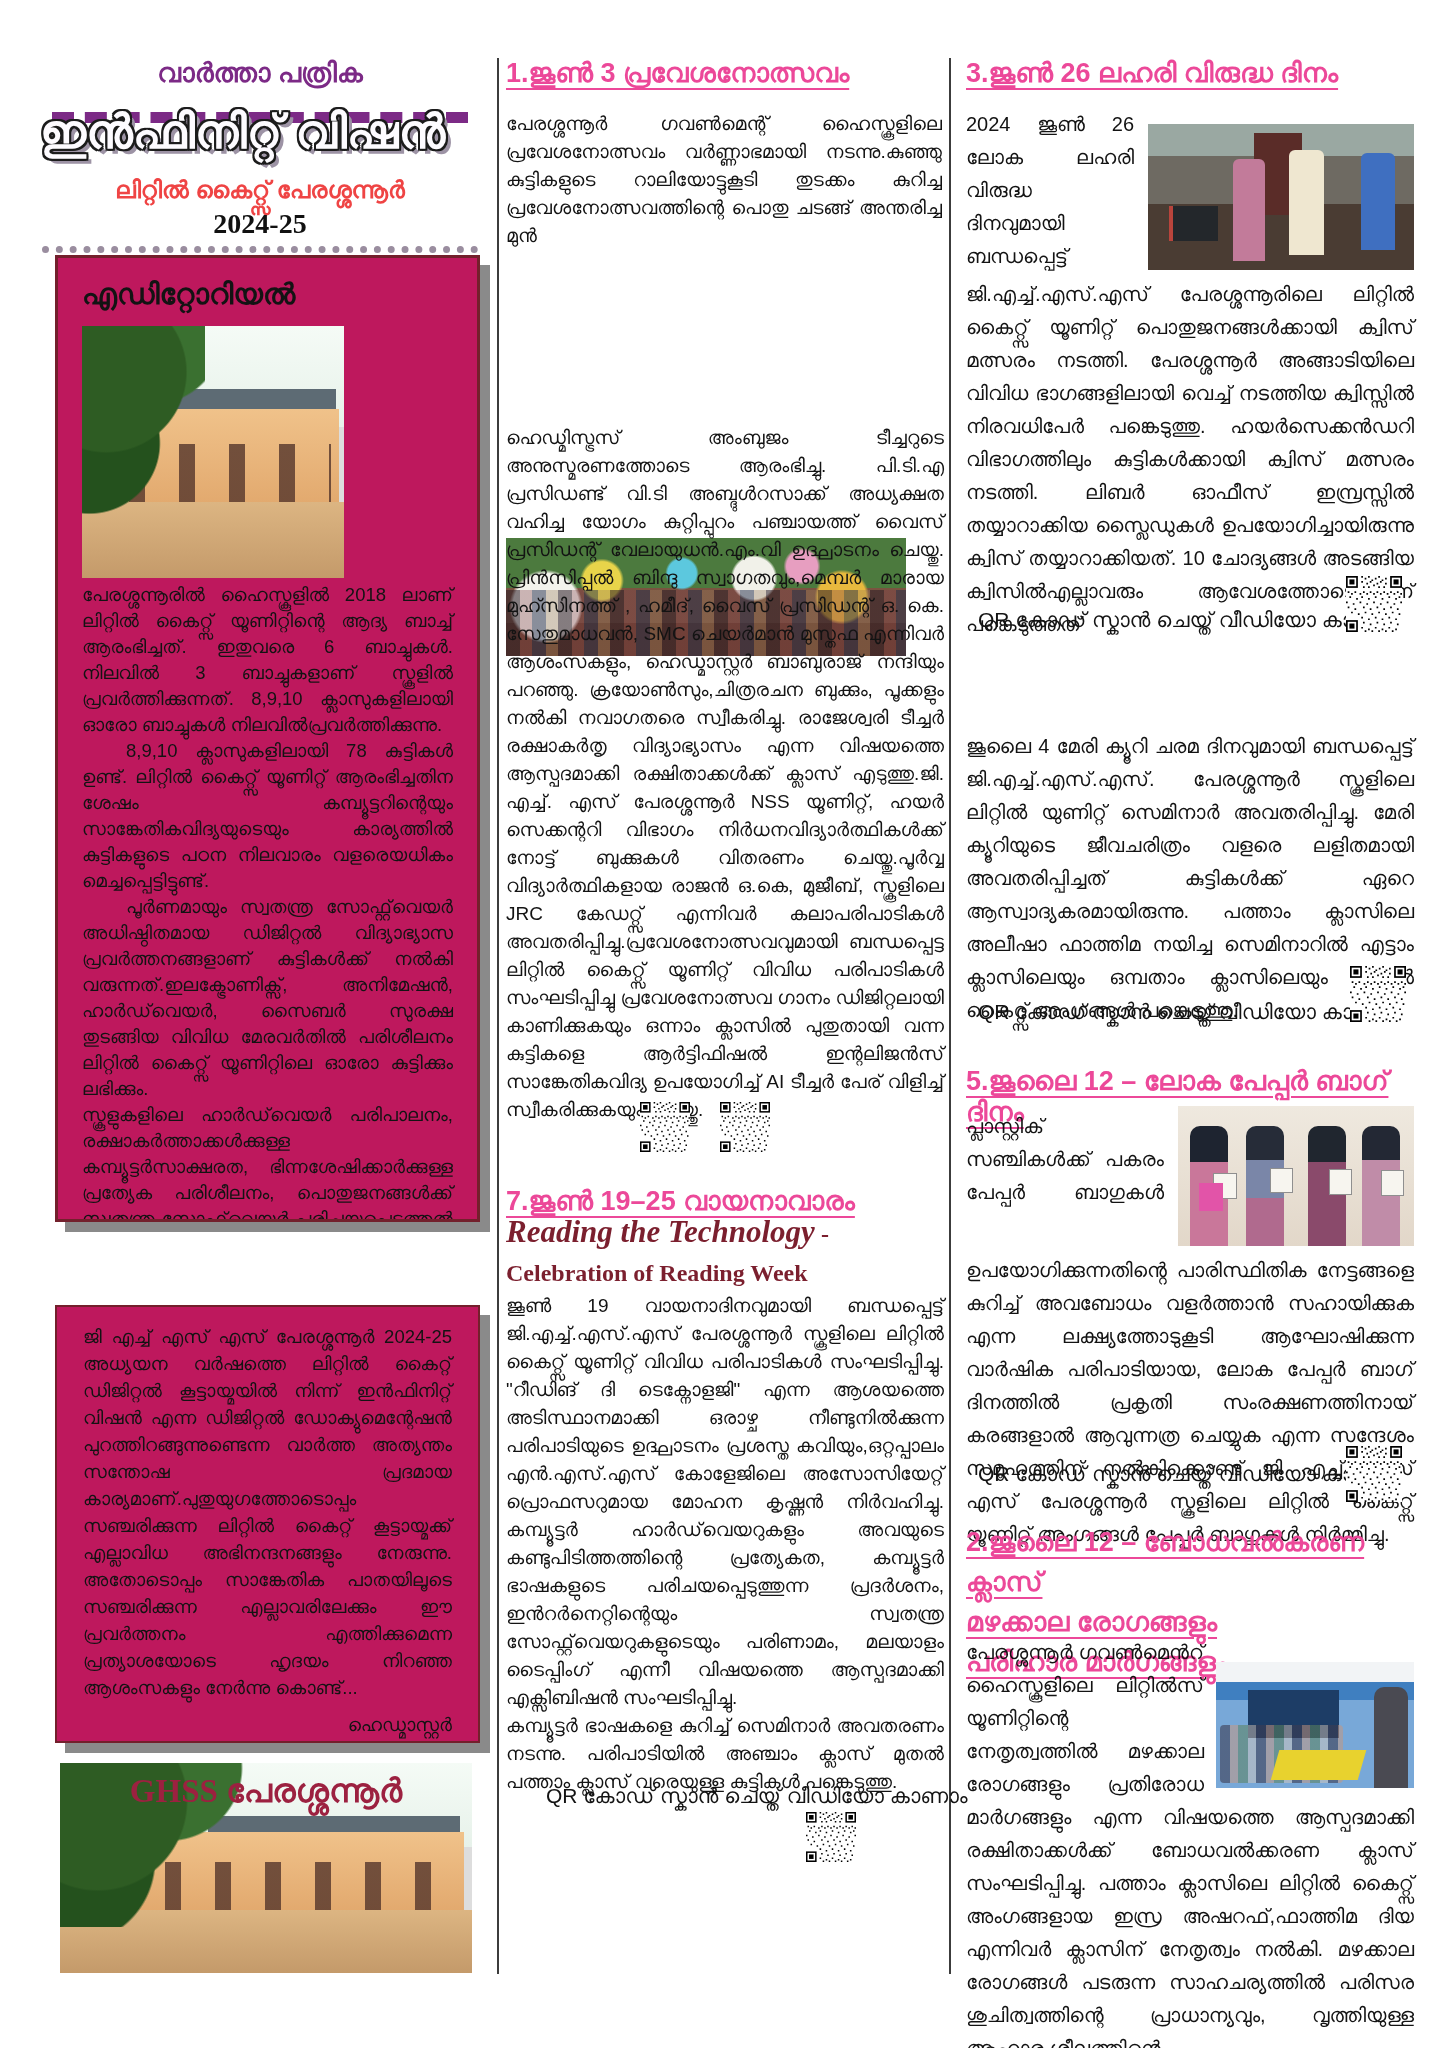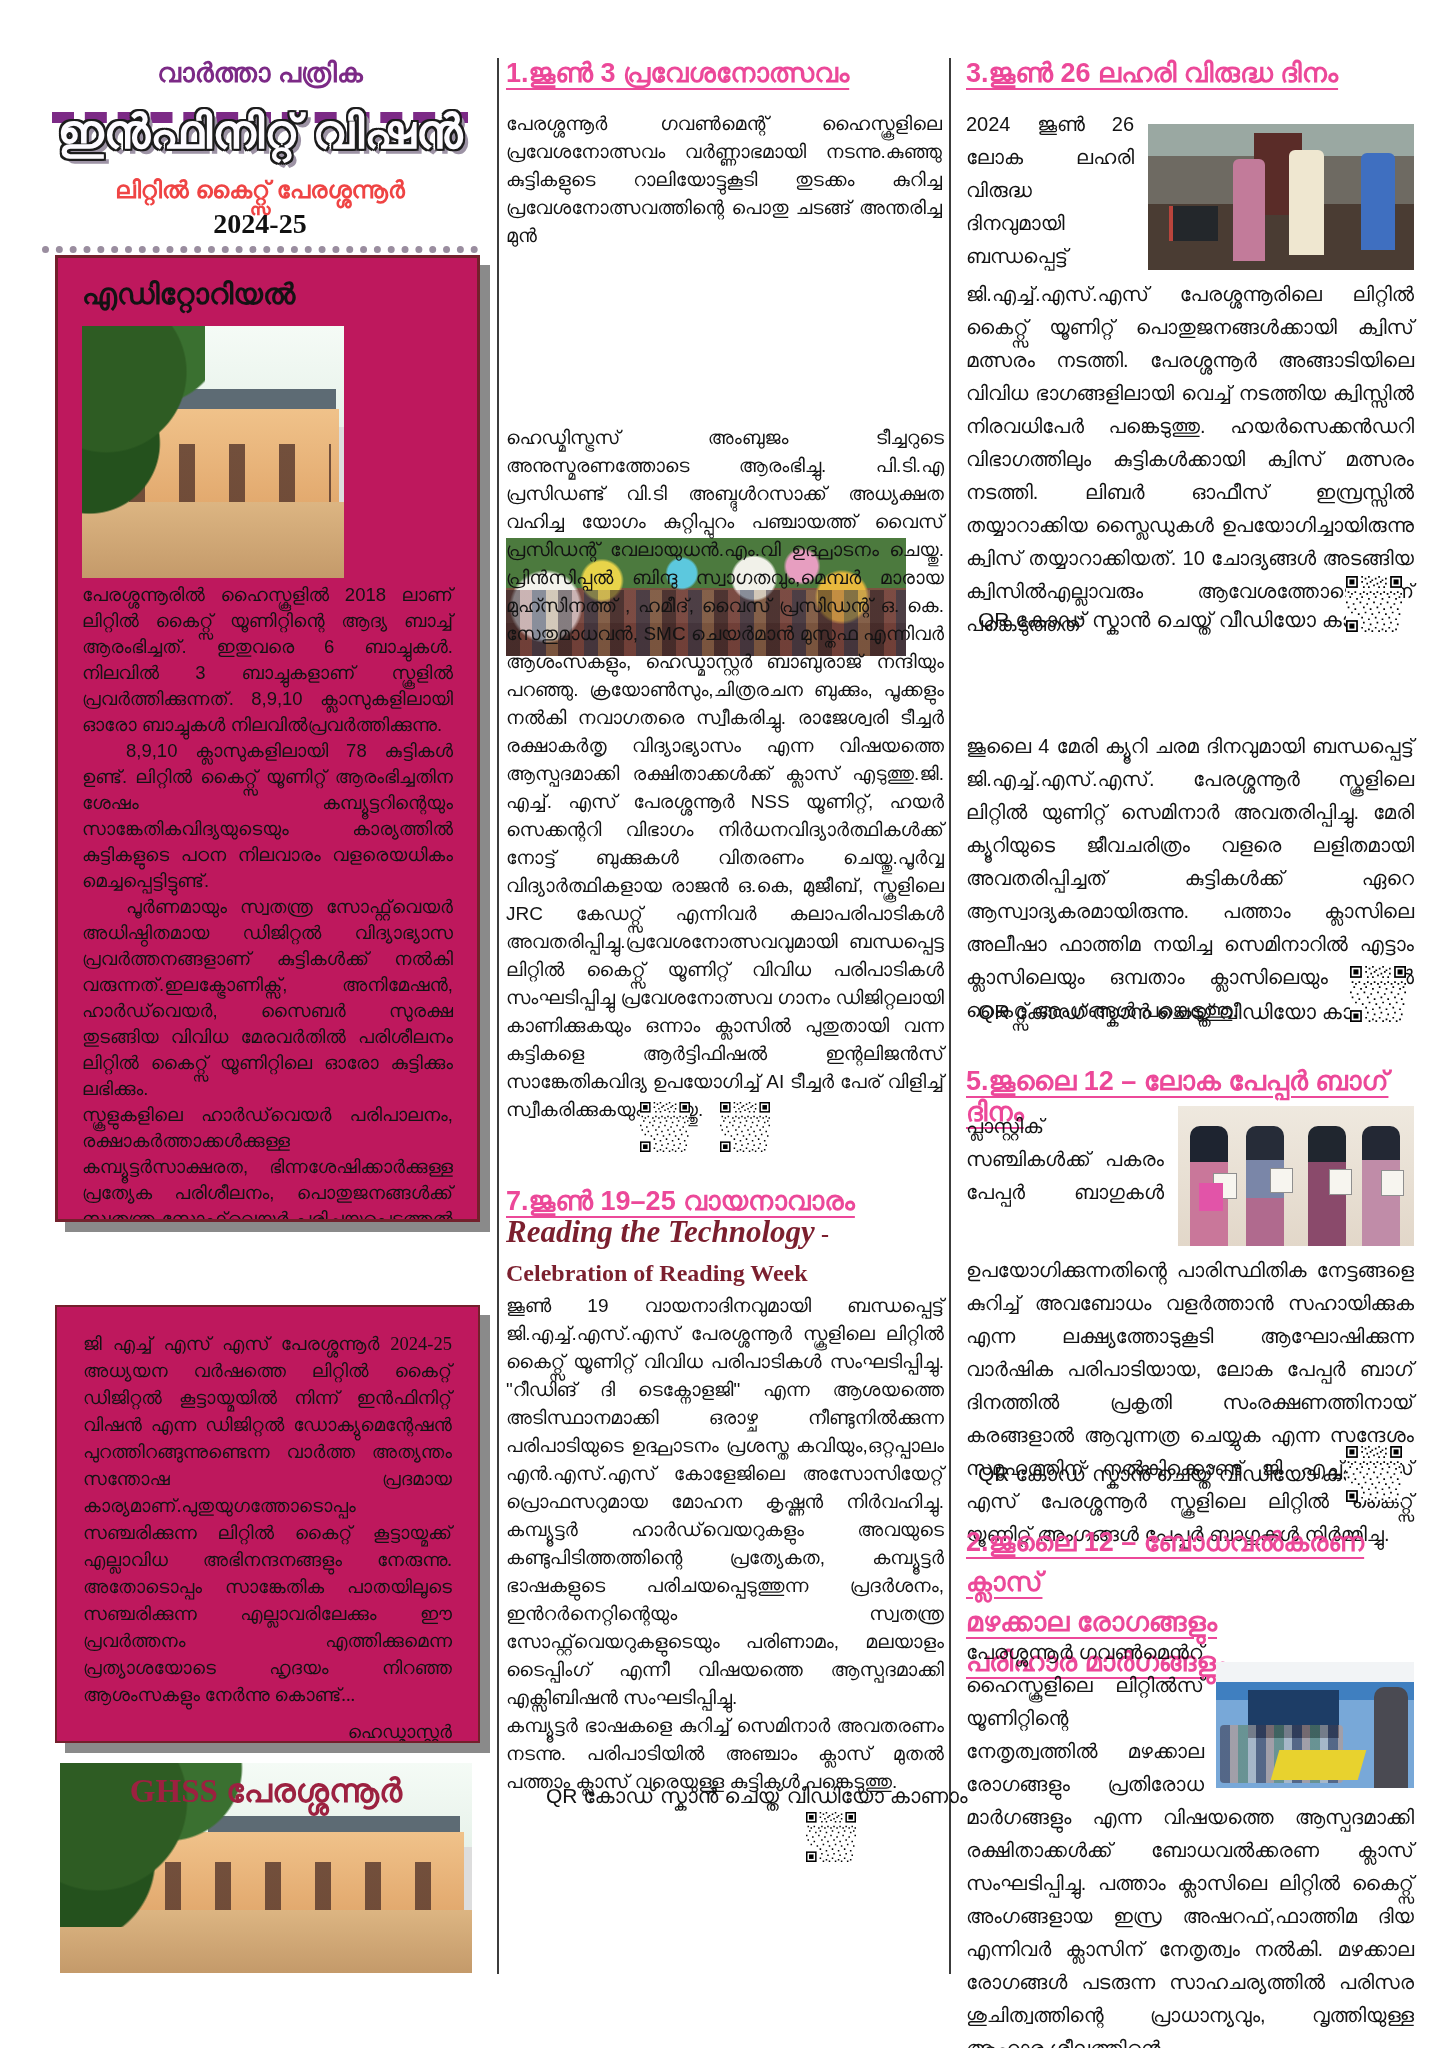--- a/index.html
+++ b/index.html
@@ -2,21 +2,21 @@
 <html><head>
 <meta charset="utf-8">
 <style>
   html,body{margin:0;padding:0;background:#d8d8d8;}
   .page{position:relative;width:1448px;height:2048px;background:#ffffff;overflow:hidden;
         font-family:"Liberation Sans","DejaVu Sans",sans-serif;color:#131313;}
   .abs{position:absolute;}
 
   
   #kicker{left:40px;top:58px;width:440px;text-align:center;font-size:27px;font-weight:700;color:#7c2a86;}
-  #title-wrap{left:40px;top:90px;width:440px;height:86px;text-align:center;}
+  #title-wrap{left:40px;top:90px;width:440px;height:86px;text-align:left;}
   #title-dash{position:absolute;left:12px;right:12px;top:22px;border-top:11px dashed #7c2a86;}
   #main-title{position:relative;margin:0;font-size:47px;line-height:84px;font-weight:800;color:#fdfbff;
       text-shadow:-2px 0 #1c1c1c,2px 0 #1c1c1c,0 -2px #1c1c1c,0 2px #1c1c1c,
                   -2px -2px #1c1c1c,2px 2px #1c1c1c,-2px 2px #1c1c1c,2px -2px #1c1c1c,5px 5px 0 #9d93a5;}
   #subtitle{left:40px;top:176px;width:440px;text-align:center;font-size:24px;font-weight:700;color:#ef4444;}
   #year{left:40px;top:208px;width:440px;text-align:center;font-size:28px;font-weight:700;
         font-family:"Liberation Serif","DejaVu Serif",serif;color:#111;}
   #beads{left:42px;top:246px;width:436px;height:0;border-top:7px dotted #9a8d9f;}
 
   
@@ -25,21 +25,21 @@
 
   
   .mbox{background:#be185d;border:3px solid #73202c;box-shadow:10px 10px 0 #8a8a8a;box-sizing:border-box;overflow:hidden;}
   #ed-box{left:55px;top:255px;width:425px;height:967px;padding:20px 24px;}
   #ed-box h2{margin:0 0 10px 0;font-size:29px;font-weight:700;color:#131313;}
   .body-ed{font-size:18.5px;line-height:26px;text-align:justify;}
   .body-ed p{margin:0;}
   .body-ed p.ind{text-indent:44px;}
   #ed-photo{float:left;width:262px;height:252px;margin:4px 14px 4px 0;}
 
-  #hm-box{left:55px;top:1305px;width:425px;height:438px;padding:24px 26px;border-width:2px;font-family:Liberation Serif, serif;}
+  #hm-box{left:55px;top:1305px;width:425px;height:438px;padding:16px 26px;border-width:2px;}
   .body-hm{font-size:18.5px;line-height:27px;text-align:justify;}
   .sig{text-align:right;font-size:18.5px;line-height:27px;margin-top:10px;}
 
   
   .photo{position:relative;overflow:hidden;background:#ddd;margin-top:16px;}
   .ph-sky{position:absolute;left:0;right:0;top:0;height:40%;background:linear-gradient(#f5fbf6,#e7f2ea);}
   .ph-roof{position:absolute;left:36%;right:3%;top:25%;height:8%;background:#5d6b74;}
   .ph-wall{position:absolute;left:2%;right:2%;top:33%;height:38%;background:linear-gradient(#f0c28a,#e2a96e);}
   .ph-doors{position:absolute;left:5%;right:5%;top:47%;height:23%;
             background:repeating-linear-gradient(90deg,transparent 0 34px,#54352b 34px 50px);opacity:.8;}

